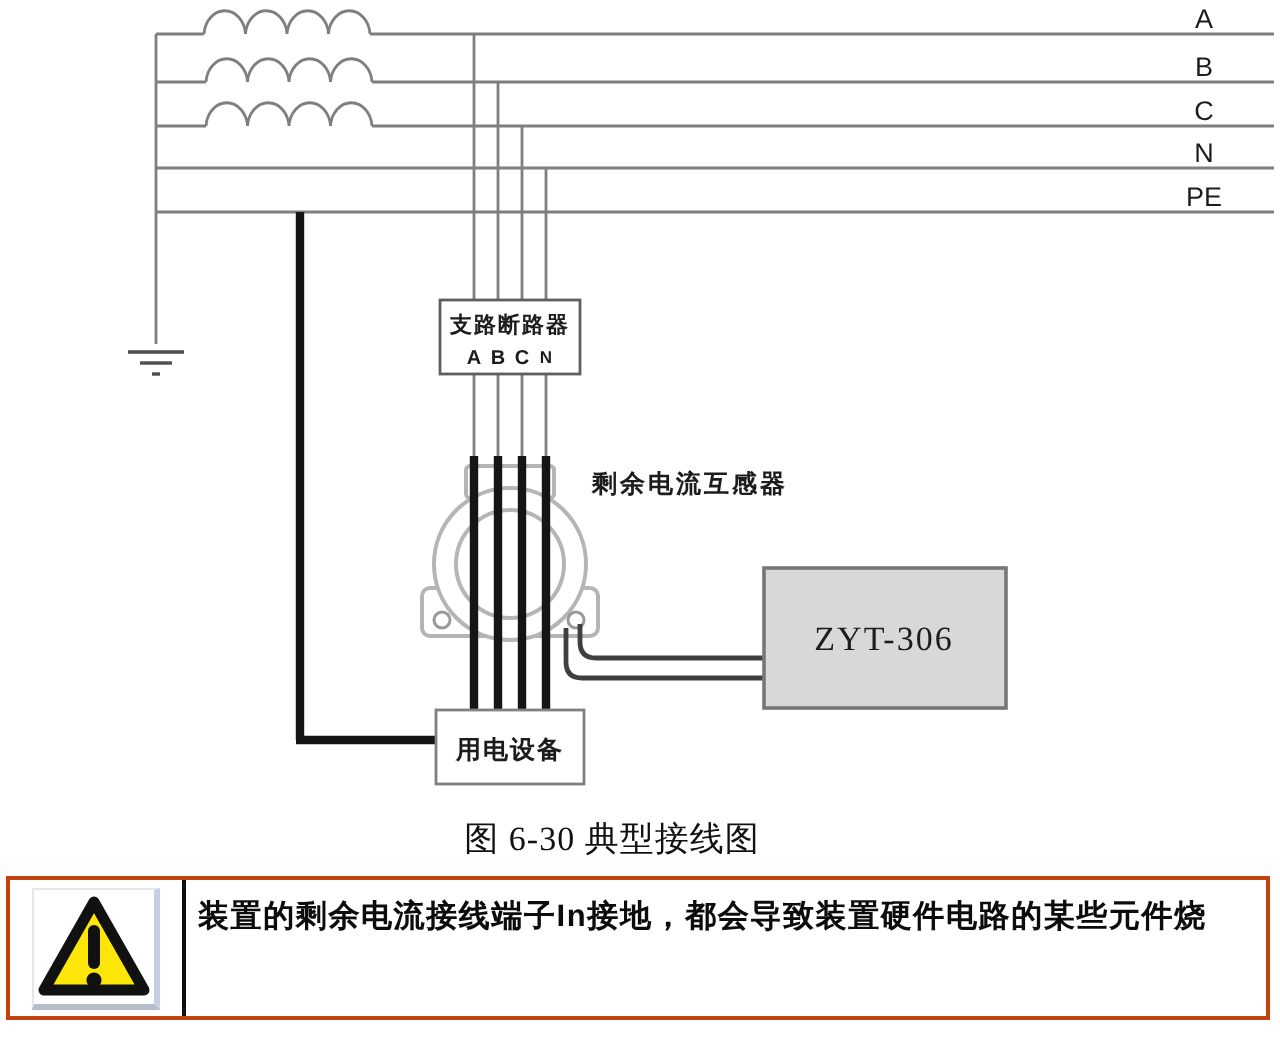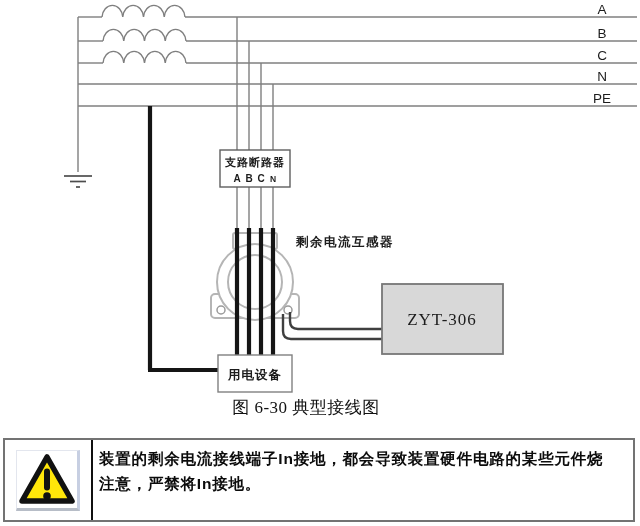--- a/index.html
+++ b/index.html
@@ -4,28 +4,28 @@
 <style>
   html,body{margin:0;padding:0;background:#ffffff;}
   body{
     width:640px;height:526px;position:relative;overflow:hidden;
     font-family:"Liberation Sans","DejaVu Sans",sans-serif;
     -webkit-font-smoothing:antialiased;
   }
   #diagram{position:absolute;left:0;top:0;}
   .svg-label{fill:#1c1c1c;}
   #caption{
-    position:absolute;left:0;top:396px;width:576px;
+    position:absolute;left:0;top:408px;width:576px;
     text-align:center;padding-left:36px;box-sizing:border-box;
     font-family:"Liberation Serif","DejaVu Serif",serif;
     font-size:17px;color:#111;letter-spacing:0.5px;
   }
   #warning-box{
-    position:absolute;left:3px;top:438px;width:632px;height:84px;
-    border:2px solid #737373;display:flex;box-sizing:border-box;background:#fff;
+    position:absolute;left:3px;top:438px;width:632px;height:72px;
+    border:2px solid #c2410c;display:flex;box-sizing:border-box;background:#fff;
   }
   #warning-icon-cell{
     width:88px;flex:0 0 88px;border-right:2px solid #101010;
     display:flex;align-items:center;justify-content:center;box-sizing:border-box;
   }
   #warning-icon-frame{
     background:#fff;padding:1px;
     border-right:3px solid #c7cfe2;border-bottom:3px solid #b7bdc7;
     border-top:1px solid #e3e6ee;border-left:1px solid #e3e6ee;
     line-height:0;
@@ -142,15 +142,14 @@
     <div id="warning-icon-frame">
       <svg width="58" height="55" viewBox="0 0 58 55">
         <path d="M29,5 L54,49 L4,49 Z" fill="#ffe60a" stroke="#111111" stroke-width="5.5" stroke-linejoin="round"></path>
         <path d="M29,19.5 V35.5" stroke="#111111" stroke-width="6" stroke-linecap="round"></path>
         <circle cx="29" cy="44" r="3.8" fill="#111111"></circle>
       </svg>
     </div>
   </div>
   <div id="warning-text-cell">
     <div class="warning-line">装置的剩余电流接线端子In接地，都会导致装置硬件电路的某些元件烧</div>
-    <div class="warning-line">注意，严禁将In接地。</div>
   </div>
 </div>
 
 </body></html>

